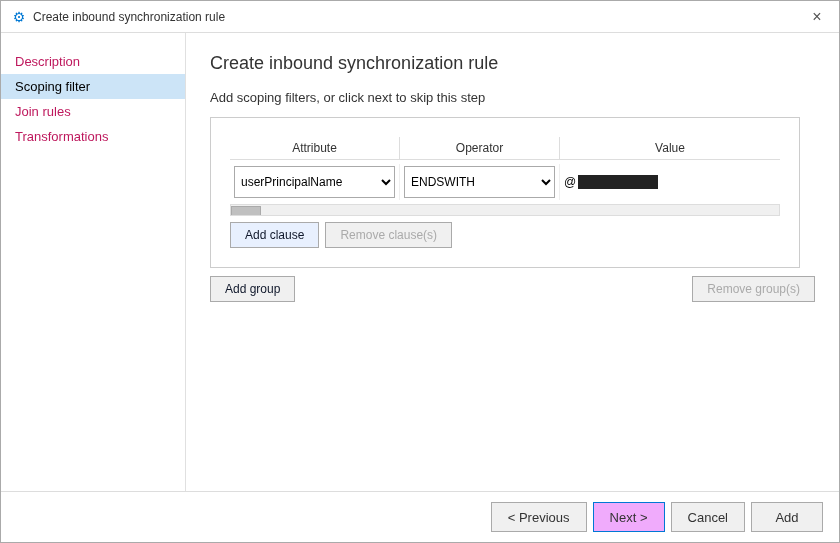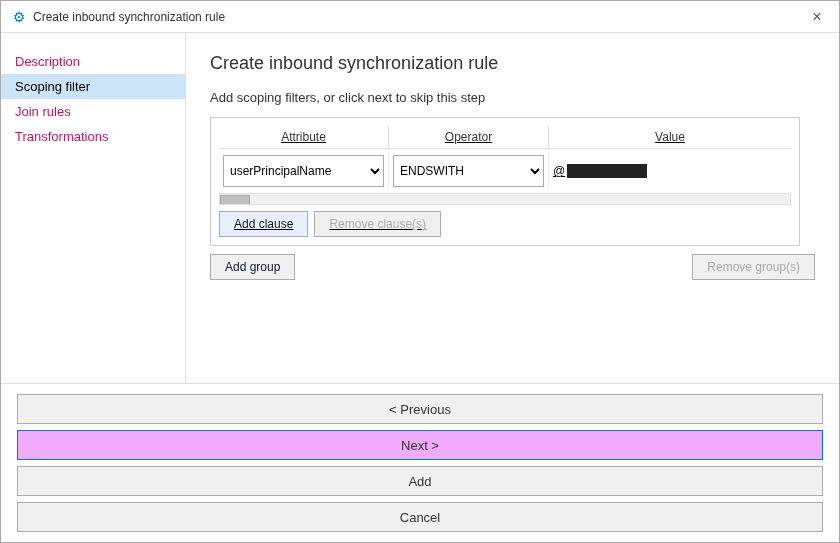--- a/index.html
+++ b/index.html
@@ -97,24 +97,23 @@
       color: #333;
       margin-bottom: 16px;
     }
     .instruction-text {
       font-size: 13px;
       color: #333;
       margin-bottom: 12px;
     }
     .filter-box {
       border: 1px solid #ccc;
-      padding: 8px;
+      padding: 19px;
       background: #fff;
       max-width: 590px;
-      text-decoration: underline;
     }
     .filter-table-header {
       display: grid;
       grid-template-columns: 170px 160px 1fr;
       border-bottom: 1px solid #ddd;
       margin-bottom: 4px;
     }
     .filter-table-header .col-header {
       text-align: center;
       padding: 4px 6px;
@@ -192,21 +191,20 @@
       justify-content: space-between;
     }
 
     .footer {
       border-top: 1px solid #ddd;
       padding: 10px 16px;
       display: flex;
       justify-content: flex-end;
       gap: 6px;
       background: #fff;
-      flex-direction: column;
     }
     .footer-btn {
       padding: 5px 16px;
       font-size: 13px;
       border: 1px solid #aaa;
       background: #f0f0f0;
       cursor: pointer;
       color: #333;
       height: 30px;
       display: flex;
@@ -290,16 +288,16 @@
       <div class="group-buttons">
         <button class="btn">Add group</button>
         <button class="btn" disabled="">Remove group(s)</button>
       </div>
     </div>
   </div>
 
   <div class="footer">
     <button class="footer-btn">&lt; Previous</button>
     <button class="footer-btn highlighted">Next &gt;</button>
+    <button class="footer-btn">Cancel</button>
     <button class="footer-btn">Add</button>
-    <button class="footer-btn">Cancel</button>
   </div>
 </div>
 
 </body></html>

